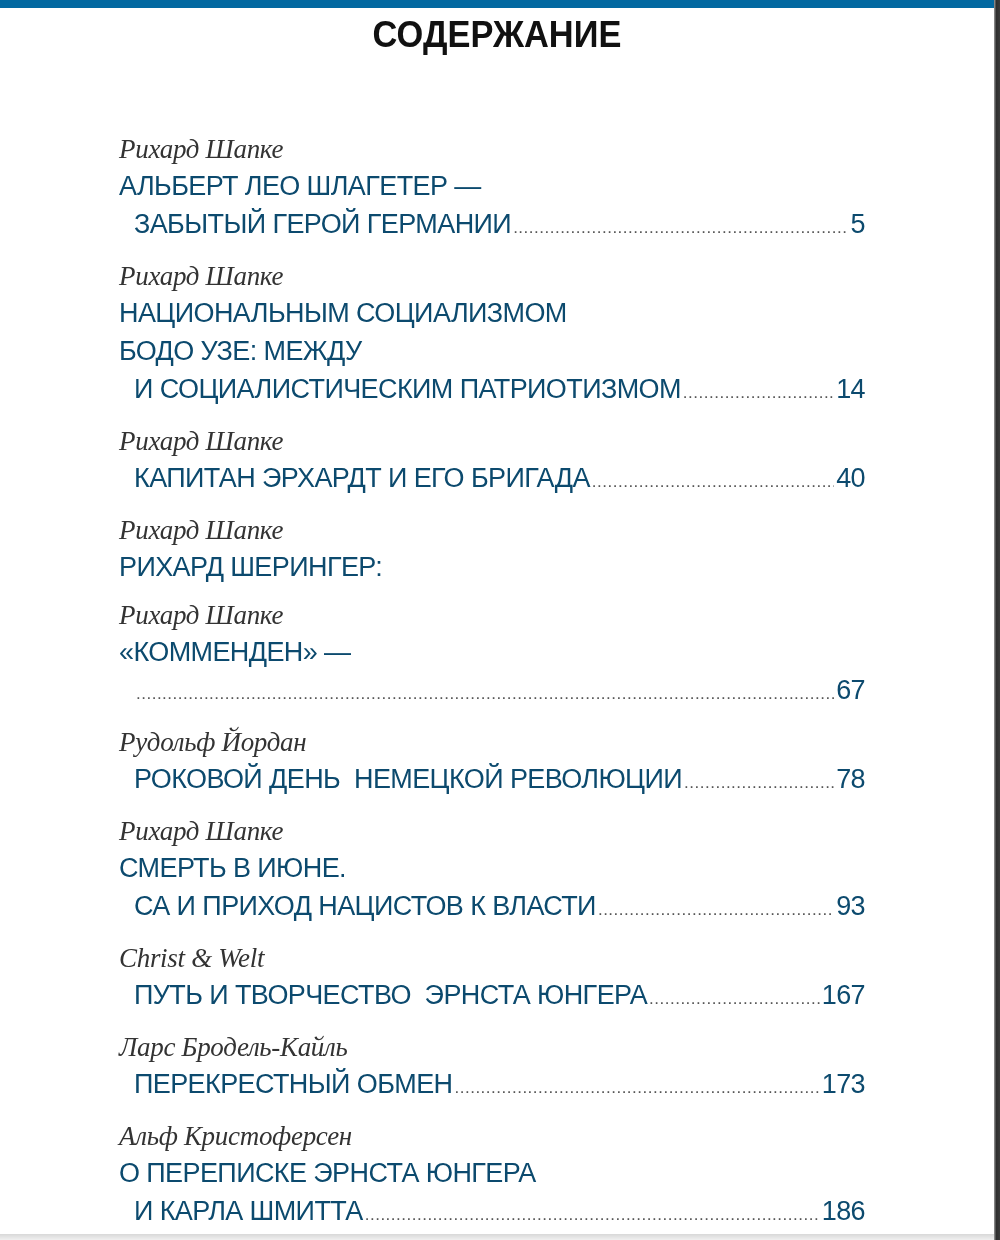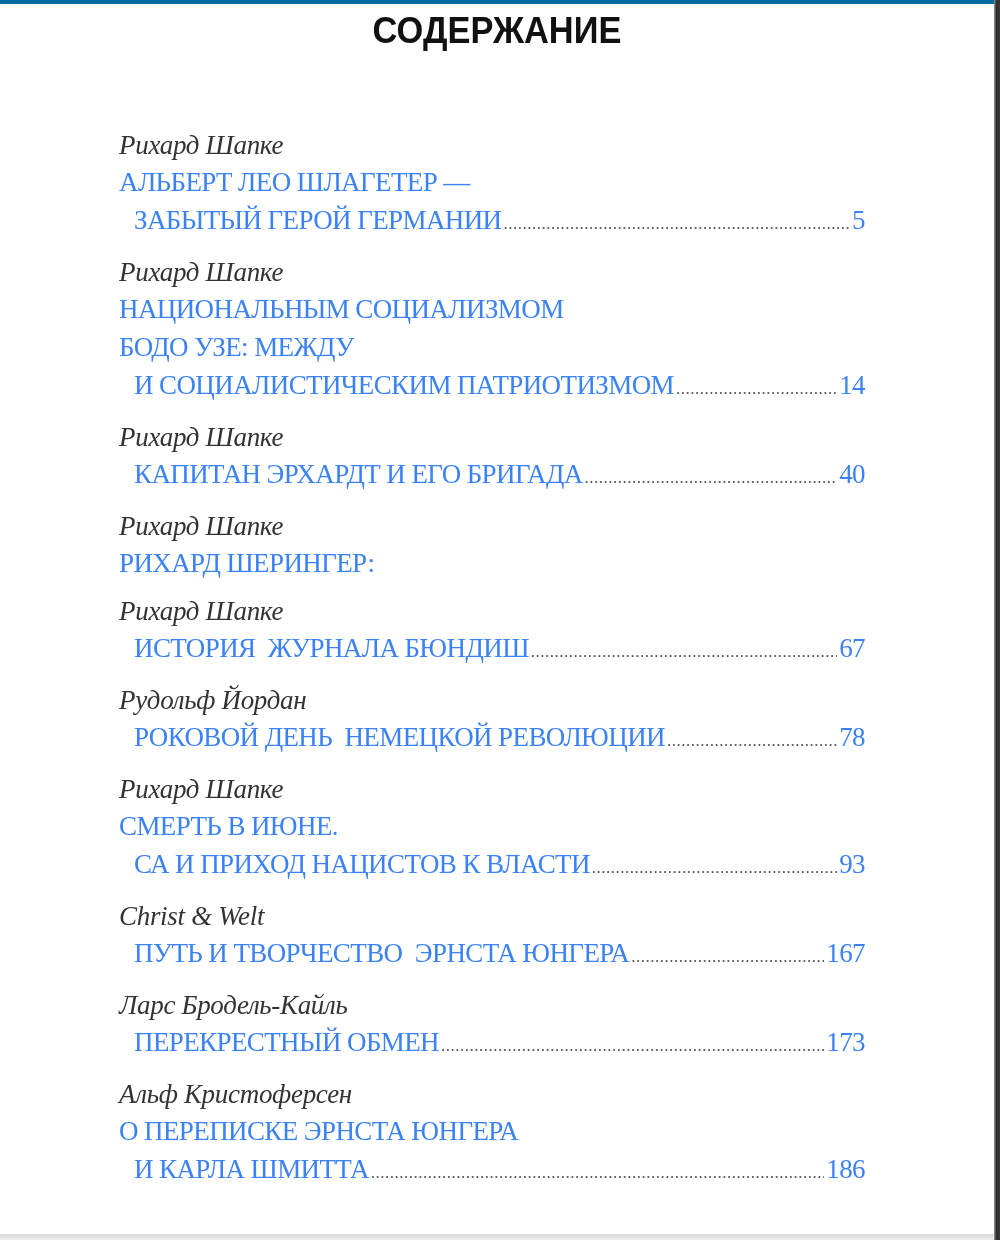--- a/index.html
+++ b/index.html
@@ -13,21 +13,21 @@
       position: relative;
       overflow: hidden;
     }
     .page {
       position: absolute;
       left: 0;
       top: 0;
       width: 994px;
       height: 1234px;
       background: #ffffff;
-      border-top: 4px solid #0369a1;
+      border-top: 8px solid #0369a1;
       box-sizing: border-box;
     }
     .right-edge {
       position: absolute;
       right: 0;
       top: 0;
       width: 6px;
       height: 1240px;
       background: linear-gradient(to right, #9a9a9a, #2e2e2e 40%, #3a3a3a);
     }
@@ -64,24 +64,24 @@
     }
     .author {
       font-family: Liberation Serif, serif;
       font-style: italic;
       font-size: 27px;
       line-height: 35px;
       color: #333333;
       letter-spacing: -0.3px;
     }
     .line {
-      font-family: Liberation Serif, serif;
+      font-family: Liberation Sans, sans-serif;
       font-size: 27px;
       line-height: 38px;
-      color: #3b82f6;
+      color: #0c4a6e;
       white-space: nowrap;
       letter-spacing: -0.6px;
     }
     .line.last {
       display: flex;
       align-items: baseline;
       margin-left: 15px;
     }
     .line.last .text {
       flex: 0 0 auto;
@@ -140,22 +140,22 @@
       </div>
     </div>
 
     <div class="entry">
       <div class="author">Рихард Шапке</div>
       <div class="line">РИХАРД ШЕРИНГЕР:</div>
     </div>
 
     <div class="entry">
       <div class="author">Рихард Шапке</div>
-      <div class="line last">
-        <span class="text" style="white-space: pre;">ИСТОРИЯ  ЖУРНАЛА БЮНДИШ</span>
+      <div class="line">«КОММЕНДЕН» —</div>
+      <div class="line last">
         <span class="leader"></span>
         <span class="page-num">67</span>
       </div>
     </div>
 
     <div class="entry">
       <div class="author">Рудольф Йордан</div>
       <div class="line last">
         <span class="text" style="white-space: pre;">РОКОВОЙ ДЕНЬ  НЕМЕЦКОЙ РЕВОЛЮЦИИ</span>
         <span class="leader"></span>

